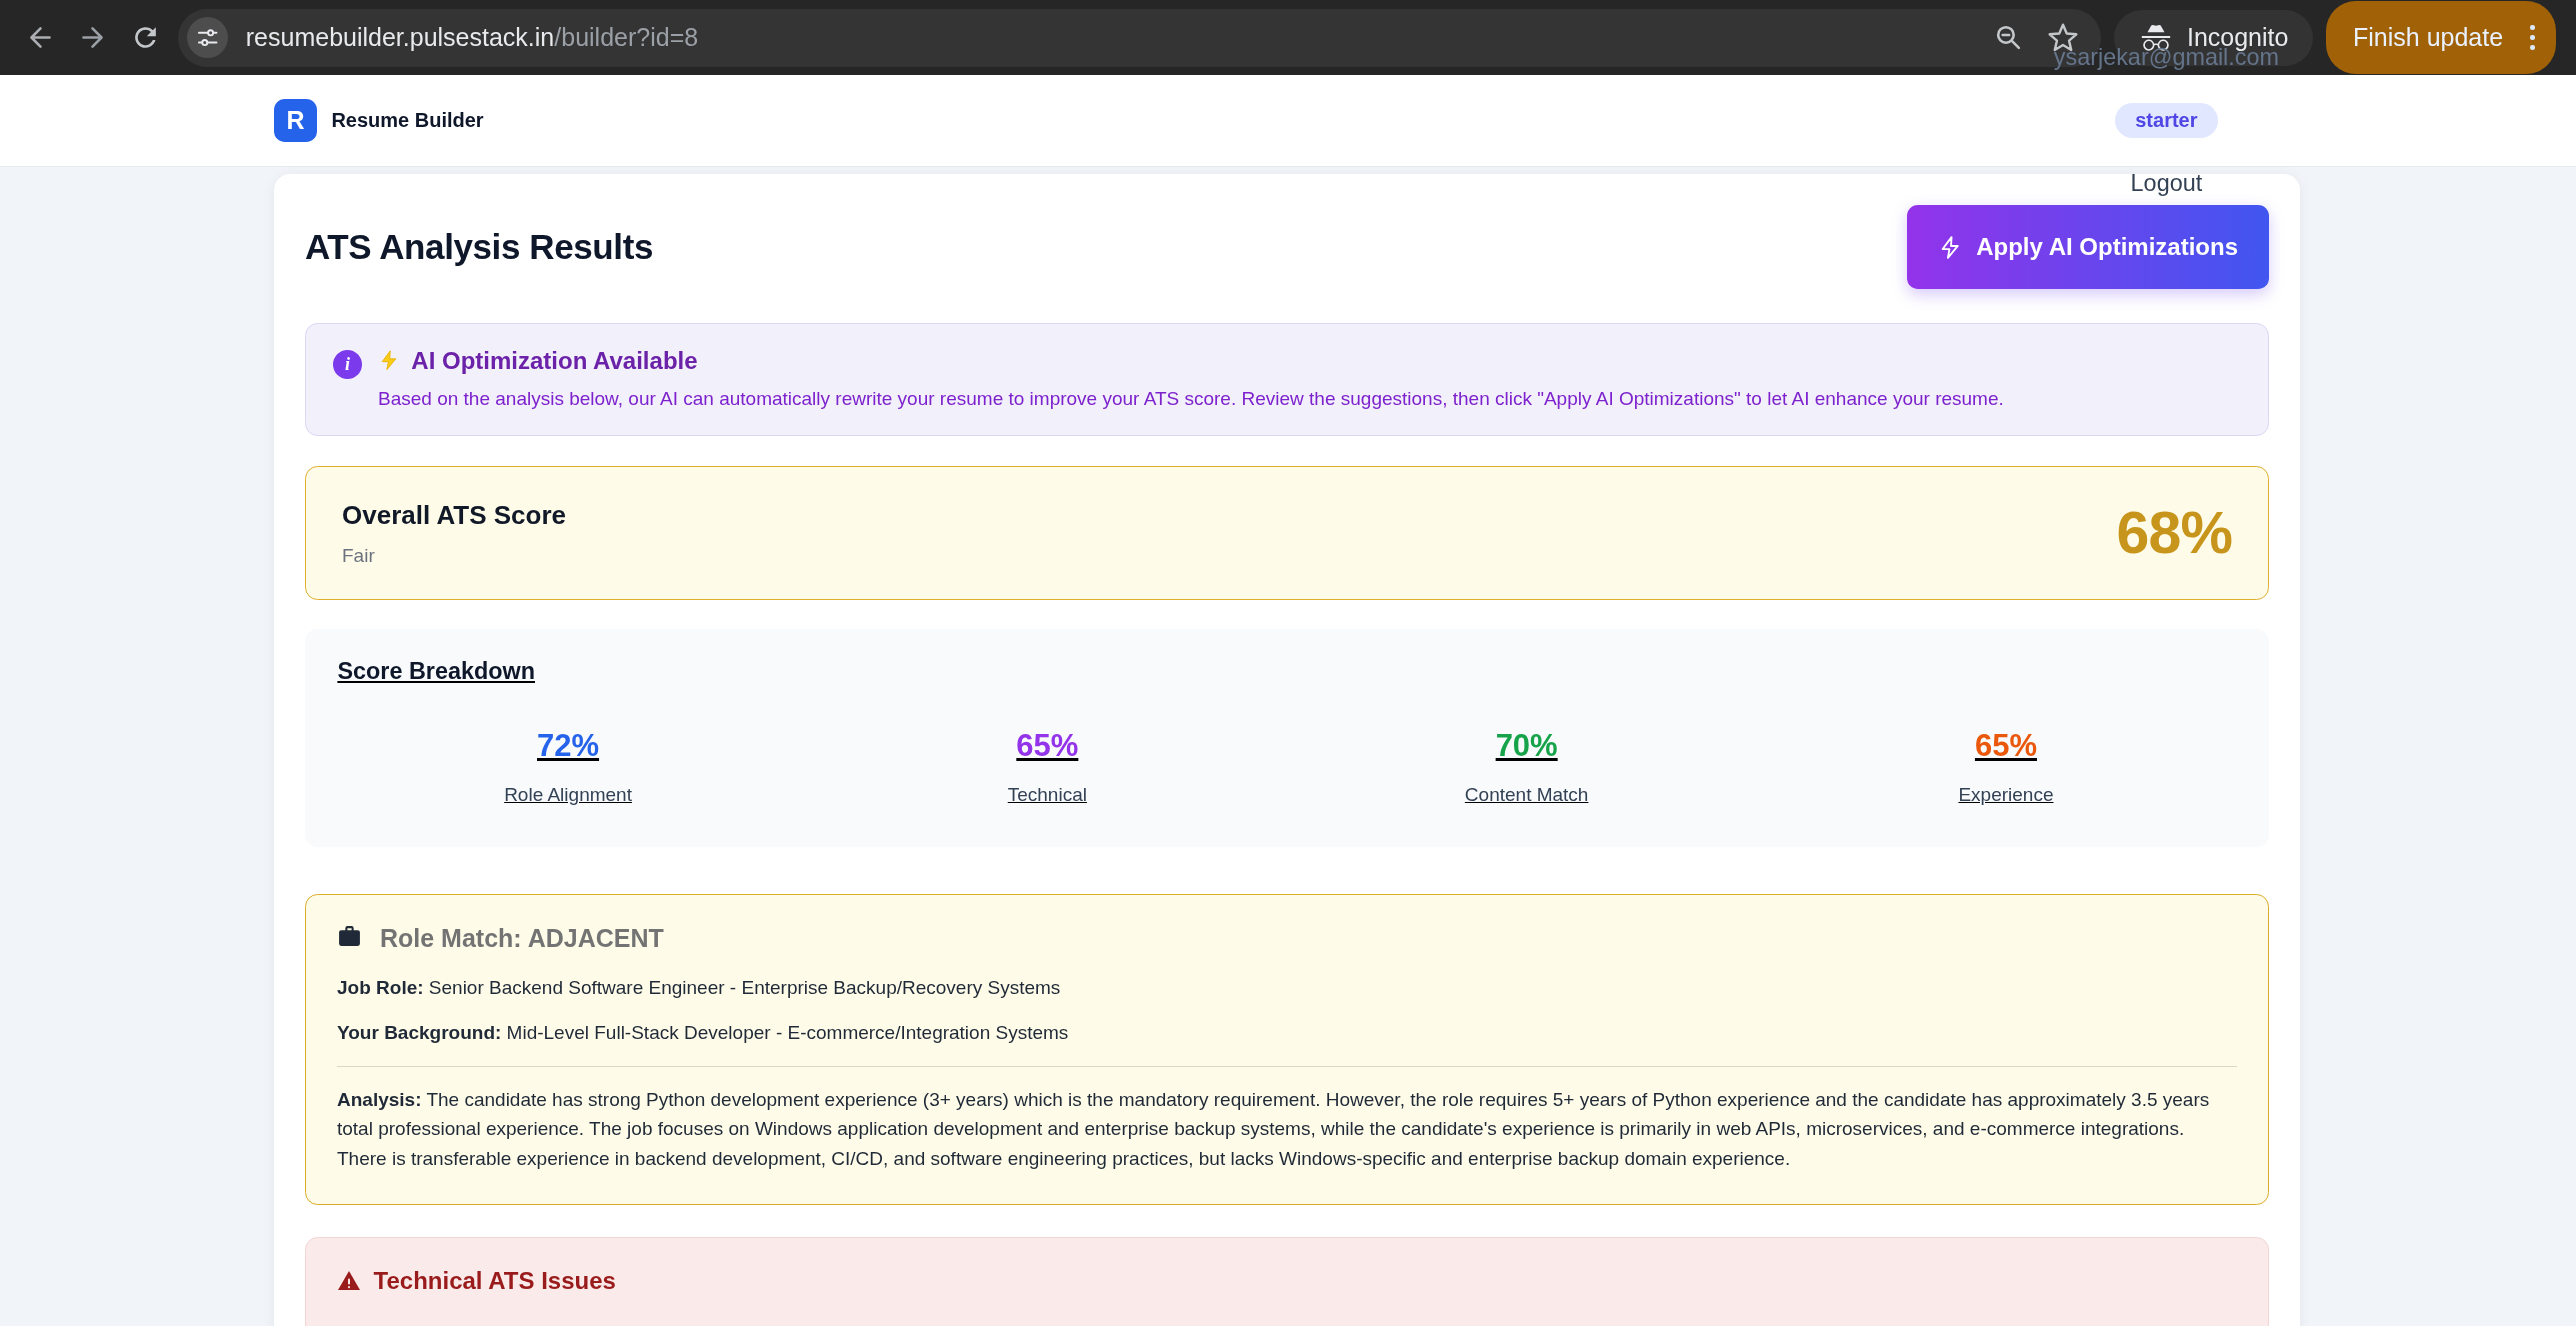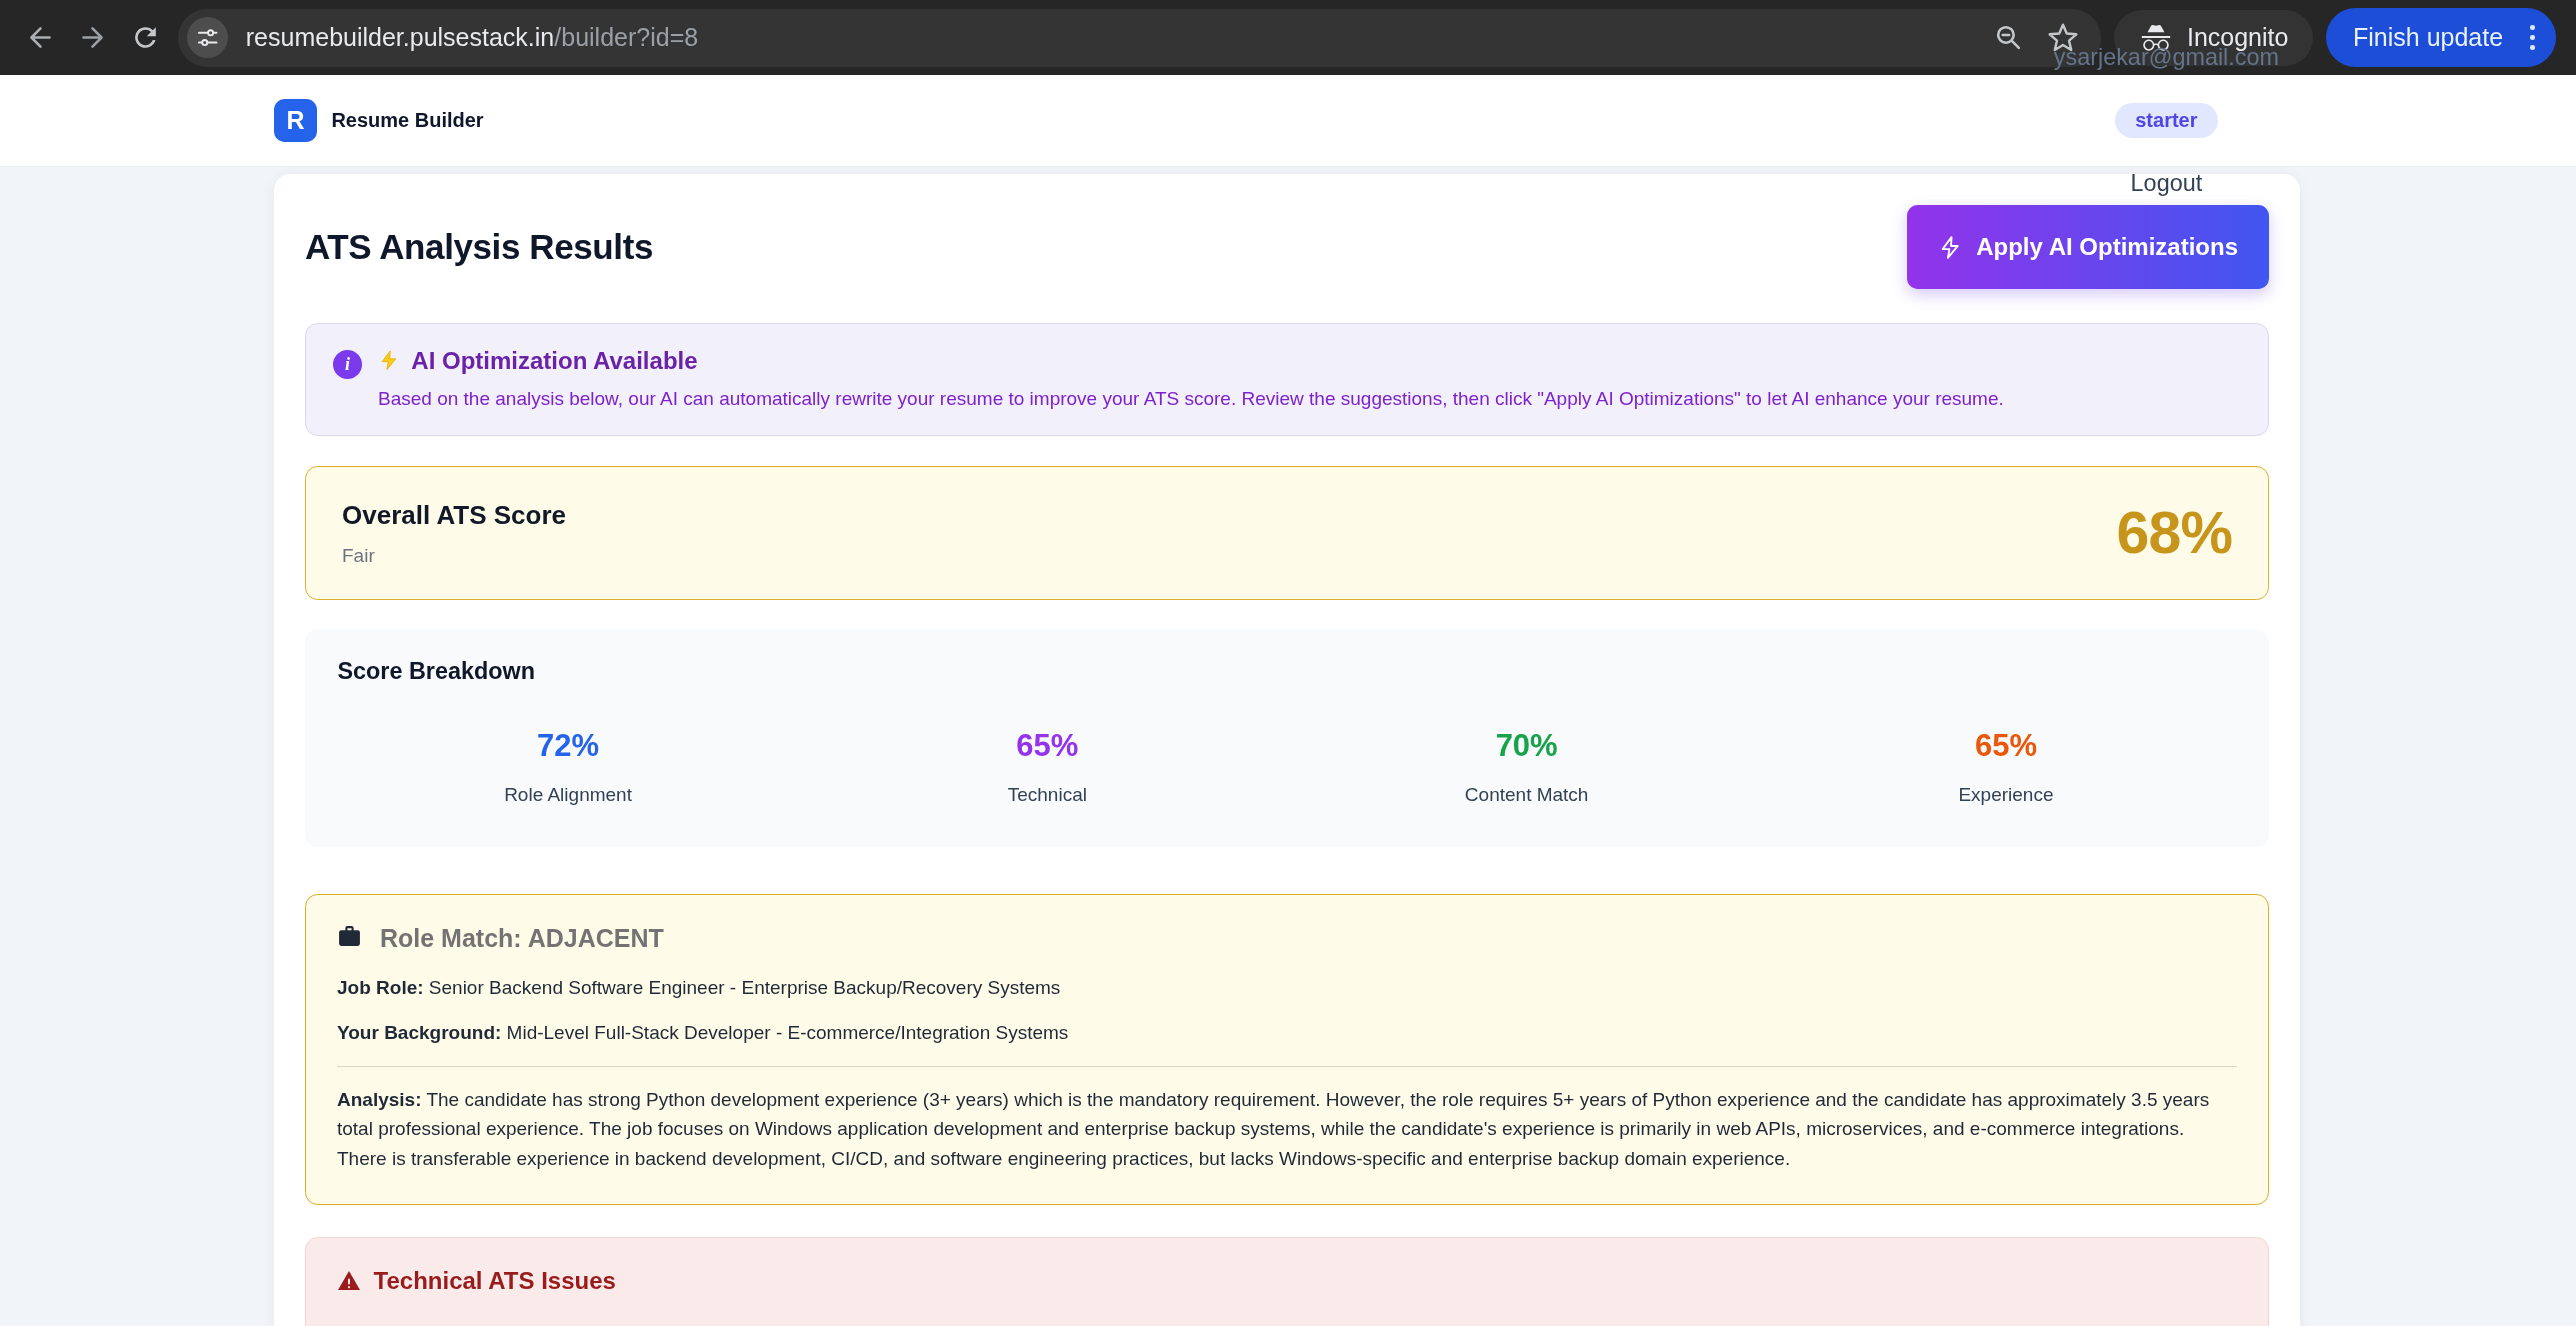--- a/index.html
+++ b/index.html
@@ -9,21 +9,21 @@
   
   .chrome { height:75px; background:#262626; display:flex; align-items:center; padding:0 20px; gap:12.6px; }
   .nav-btn { width:40px; height:40px; display:flex; align-items:center; justify-content:center; border-radius:50%; flex:0 0 auto; cursor:pointer; }
   .url-pill { flex:1; height:58px; background:#343434; border-radius:29px; display:flex; align-items:center; padding:0 18px 0 9px; gap:18px; min-width:0; }
   .tune-circle { width:41px; height:41px; border-radius:50%; background:#4D4D4D; display:flex; align-items:center; justify-content:center; flex:0 0 auto; }
   .url-text { font-size:25px; color:#E8EAED; white-space:nowrap; overflow:hidden; flex:1; }
   .url-text .path { color:#9AA0A6; }
   .pill-icons { display:flex; align-items:center; gap:23.4px; padding-right:3.6px; }
   .incog-pill { height:56px; background:#333333; border-radius:28px; display:flex; align-items:center; gap:14.4px; padding:0 25px; flex:0 0 auto; }
   .incog-pill span { color:#E8EAED; font-size:25px; }
-  .update-pill { height:59px; background:#1d4ed8; border-radius:30px; display:flex; align-items:center; gap:21.6px; padding:0 16px 0 27px; flex:0 0 auto; cursor:pointer; }
+  .update-pill { height:73px; background:#a16207; border-radius:30px; display:flex; align-items:center; gap:21.6px; padding:0 16px 0 27px; flex:0 0 auto; cursor:pointer; }
   .update-pill .label { color:#EAF2FF; font-size:25px; }
   .dots { display:flex; flex-direction:column; gap:5.4px; padding:5.4px; }
   .dots i { width:4.5px; height:4.5px; border-radius:50%; background:#DCE9FB; display:block; }
 
   
   .app-header { height:92px; background:#FFFFFF; border-bottom:0.9px solid #E7EAF0; display:flex; align-items:center; padding:0 297px 0 274px; justify-content:space-between; }
   .brand { display:flex; align-items:center; gap:14.4px; }
   .logo { width:43px; height:43px; border-radius:10.8px; background:#2563EB; color:#FFFFFF; font-size:25px; font-weight:bold; display:flex; align-items:center; justify-content:center; }
   .brand-name { font-size:20px; font-weight:bold; color:#0f172a; }
   .nav { display:flex; align-items:center; gap:43px; }
@@ -44,21 +44,21 @@
   .banner { margin-top:34px; background:#F1F0FB; border:0.9px solid #DCD6F5; border-radius:12.6px; padding:22.5px 27px; display:flex; gap:16px; align-items:flex-start; }
   .info-circle { width:29px; height:29px; border-radius:50%; background:#7C3AED; color:#FFFFFF; display:flex; align-items:center; justify-content:center; font-size:18px; font-weight:bold; font-family:"Liberation Serif", serif; font-style:italic; flex:0 0 auto; margin-top:3.6px; }
   .banner-title { font-size:24px; font-weight:bold; color:#6B21A8; display:flex; align-items:center; gap:10.8px; }
   .banner-body { margin-top:11.7px; font-size:19px; color:#7E22CE; line-height:1.4; }
 
   .score-card { margin-top:30px; background:#FEFCE8; border:1.8px solid #DFAF2D; border-radius:12.6px; padding:32px 36px; display:flex; align-items:center; justify-content:space-between; }
   .score-title { font-size:26px; font-weight:bold; color:#111827; }
   .score-rating { margin-top:14.4px; font-size:19px; color:#6B7280; }
   .score-big { font-size:59px; font-weight:800; letter-spacing:-0.9px; }
 
-  .breakdown { margin-top:29px; background:#F8FAFC; border-radius:12.6px; padding:29px 23.4px 41px 23.4px; }
+  .breakdown { margin-top:29px; background:#F8FAFC; border-radius:12.6px; padding:29px 23.4px 41px 23.4px;text-decoration:underline; }
   .breakdown-title { font-size:23.4px; font-weight:bold; color:#0F172A; margin-left:9px; }
   .breakdown-grid { margin-top:43px; display:grid; grid-template-columns:repeat(4,1fr); }
   .bd-item { text-align:center; }
   .bd-value { font-size:31px; font-weight:800; }
   .bd-label { margin-top:20px; font-size:19px; color:#334155; }
 
   .role-card { margin-top:47px; background:#FEFCE8; border:1.8px solid #DBAC28; border-radius:12.6px; padding:29px 31px 31px 31px; }
   .role-title { display:flex; align-items:flex-start; gap:18px; font-size:25px; font-weight:bold; color:#737373; }
   .role-line { margin-top:23.4px; font-size:19px; color:#1F2937; }
   .role-line b { font-weight:bold; }

